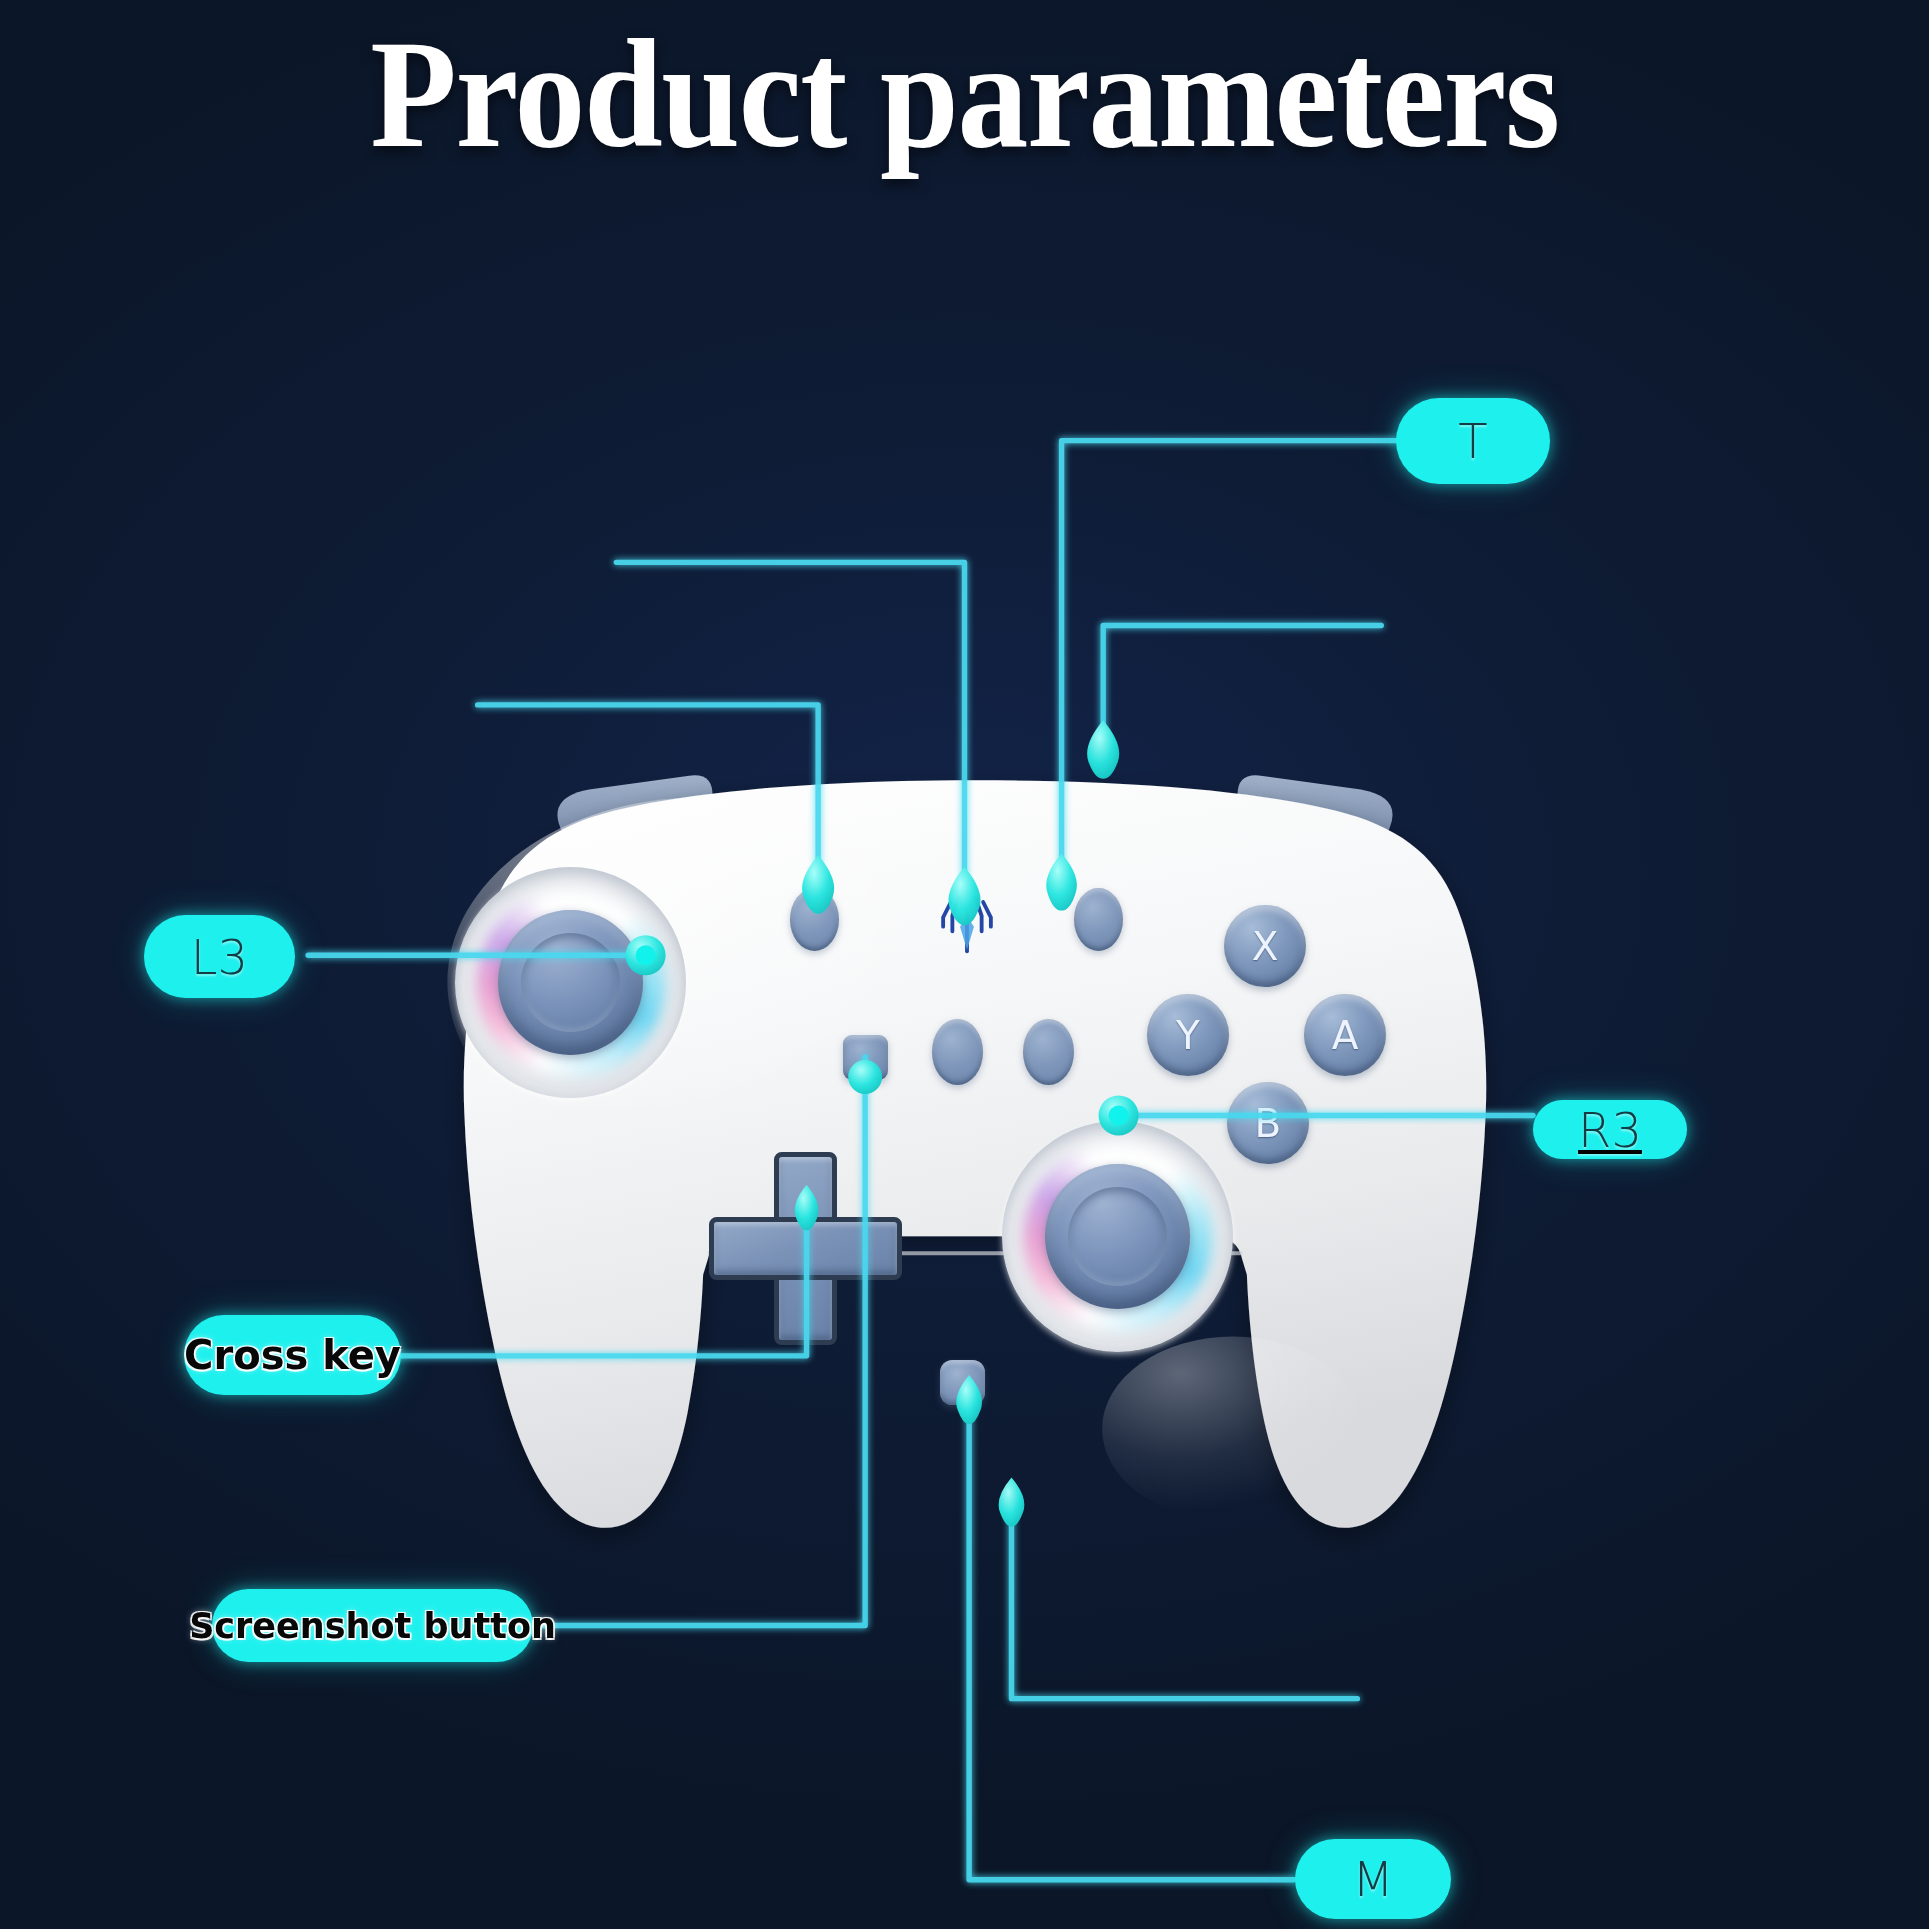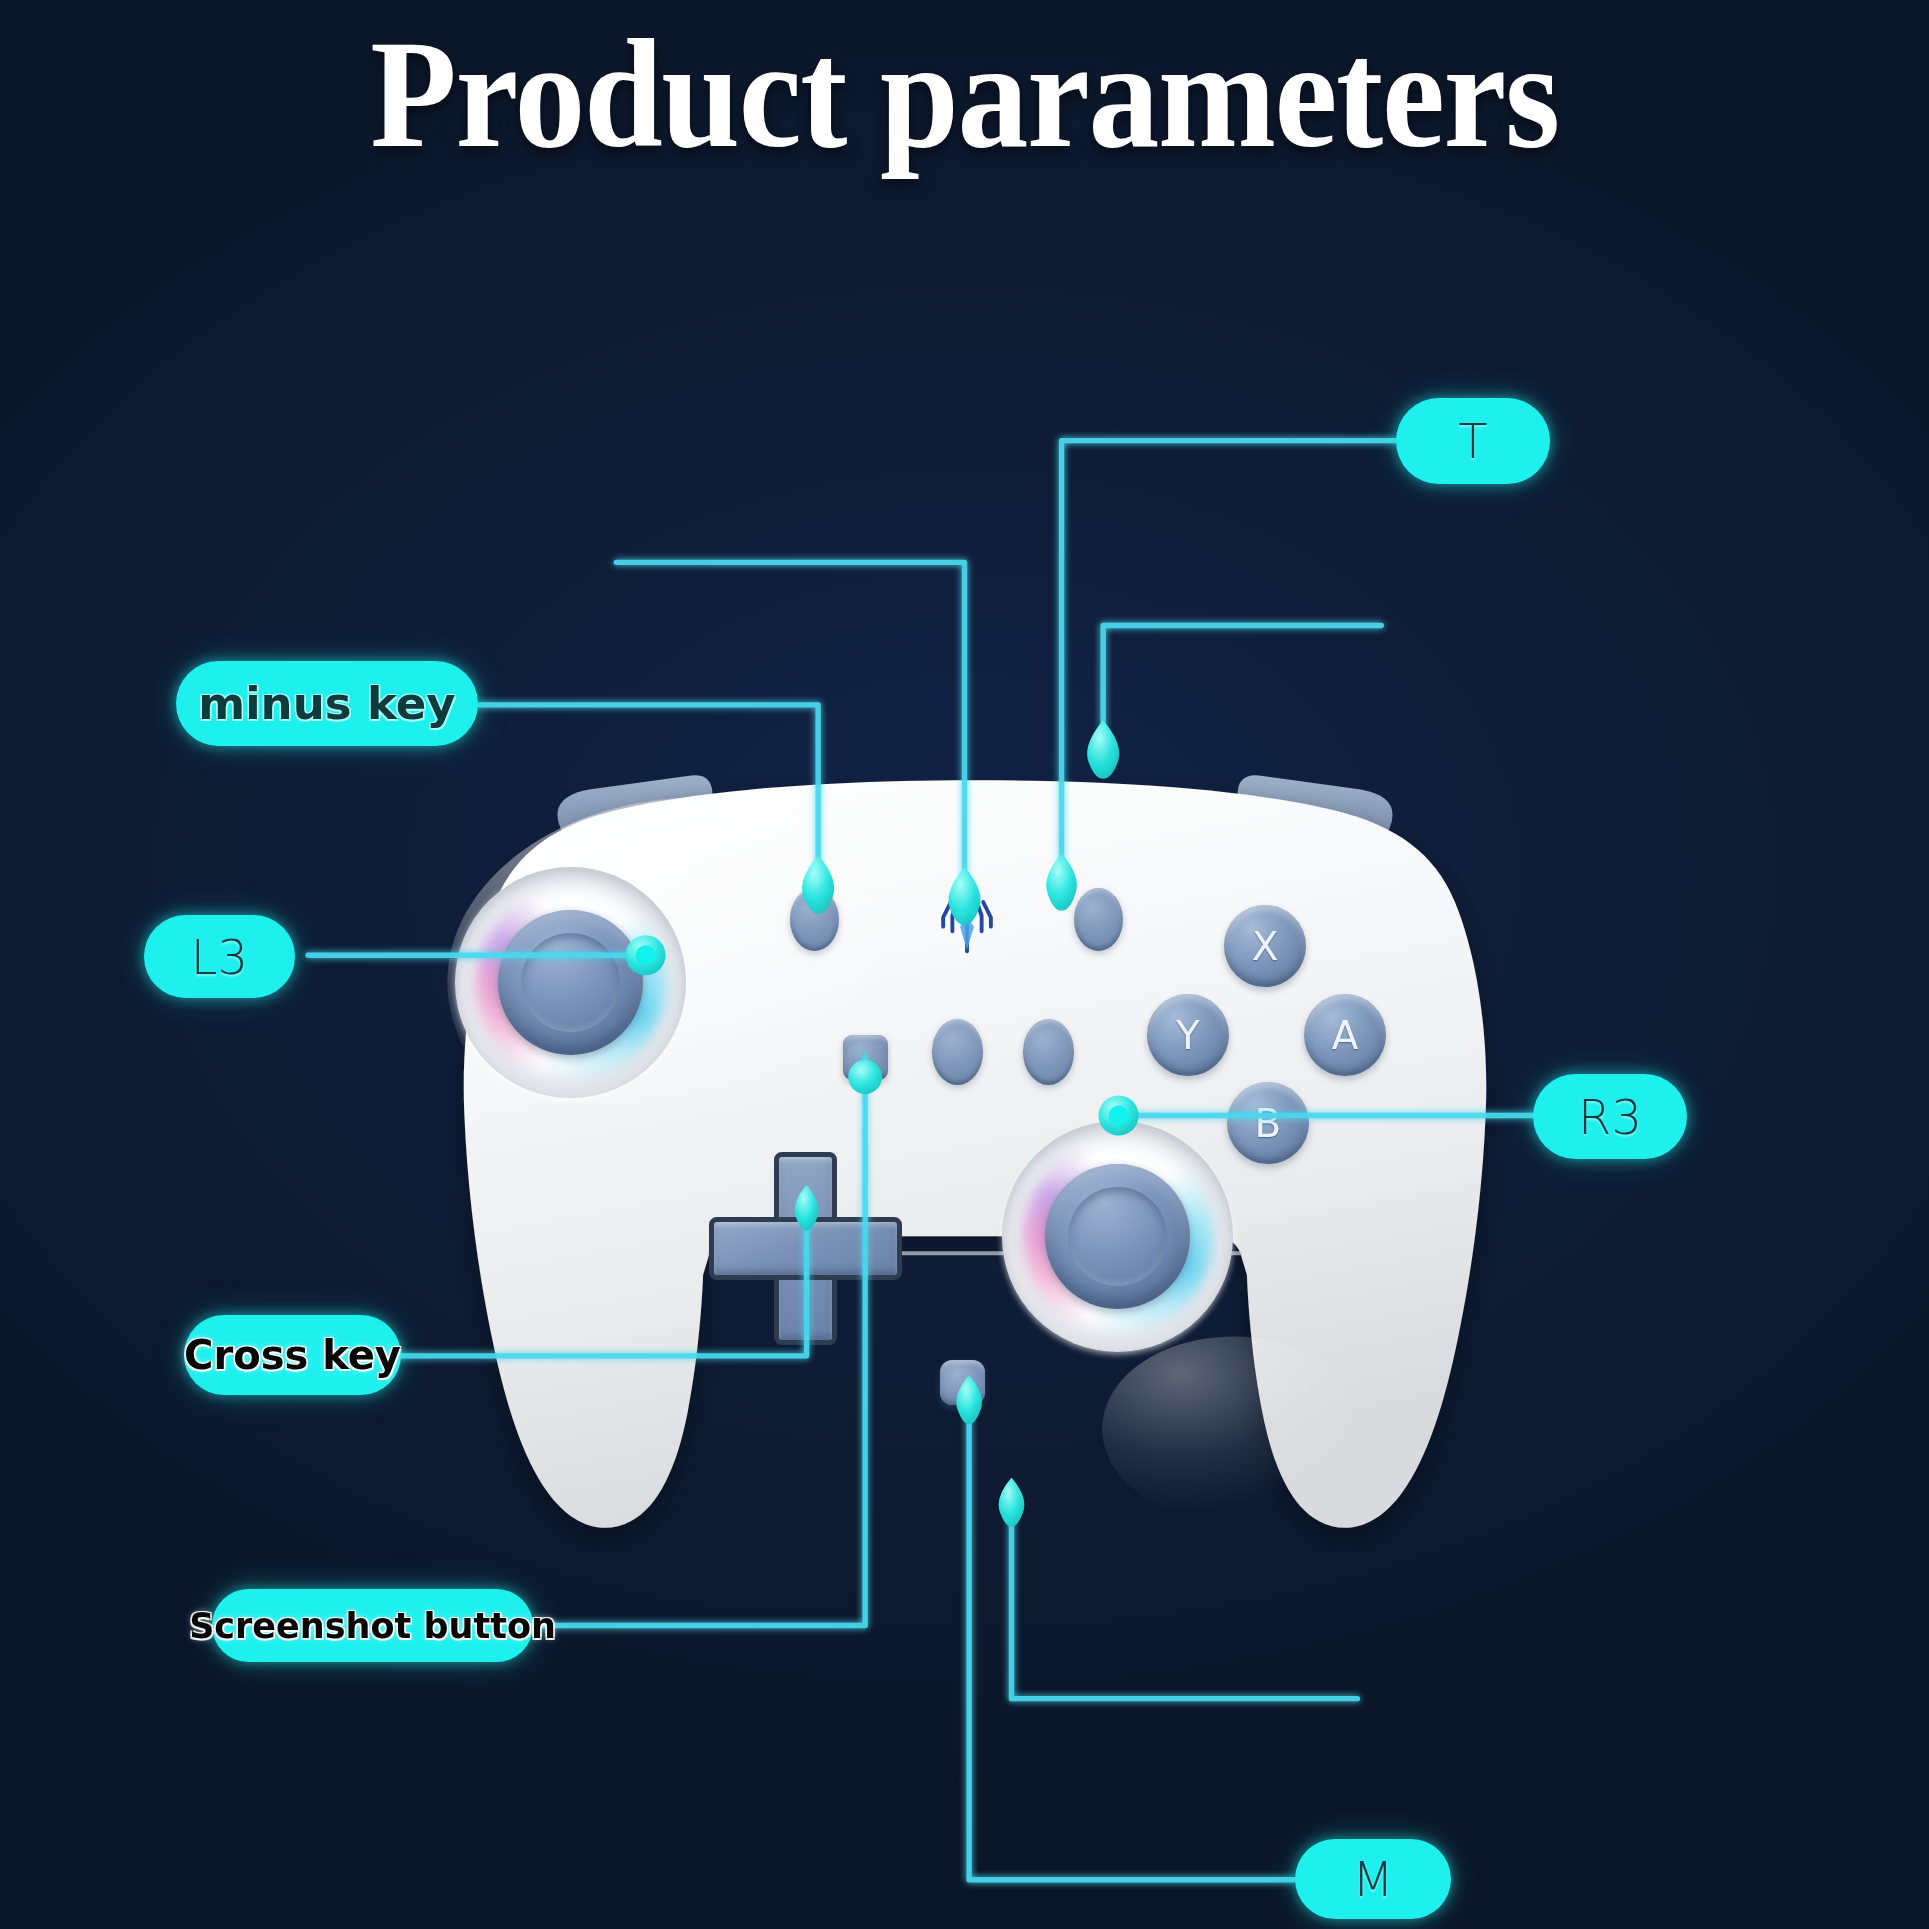--- a/index.html
+++ b/index.html
@@ -327,29 +327,26 @@
       <circle cx="1452" cy="1448" r="13" fill="#0ff3ec"></circle>
     </g>
   </svg>
 
   <div class="pill thin" style="left:1396px;top:398px;width:154px;height:86px;">
     <span class="txt" style="font-size:48px;">T</span>
   </div>
 
 
 
-  <div class="pill boldteal" style="left:176px;top:661px;width:302px;height:85px;">
-    <span class="txt" style="font-size:45px;">minus key</span>
-  </div>
 
   <div class="pill thin" style="left:144px;top:915px;width:151px;height:83px;">
     <span class="txt" style="font-size:48px;">L3</span>
   </div>
 
-  <div class="pill thin" style="left:1533px;top:1074px;width:154px;height:85px;">
+  <div class="pill thin" style="left:1533px;top:1100px;width:154px;height:59px;text-decoration:underline;">
     <span class="txt" style="font-size:48px;">R3</span>
   </div>
 
   <div class="pill bold" style="left:156px;top:1315px;width:217px;height:80px;margin-left:28px;">
     <span class="txt" style="font-size:40px;">Cross key</span>
   </div>
 
   <div class="pill bold" style="left:212px;top:1589px;width:321px;height:73px;">
     <span class="txt" style="font-size:35px;">Screenshot button</span>
   </div>

